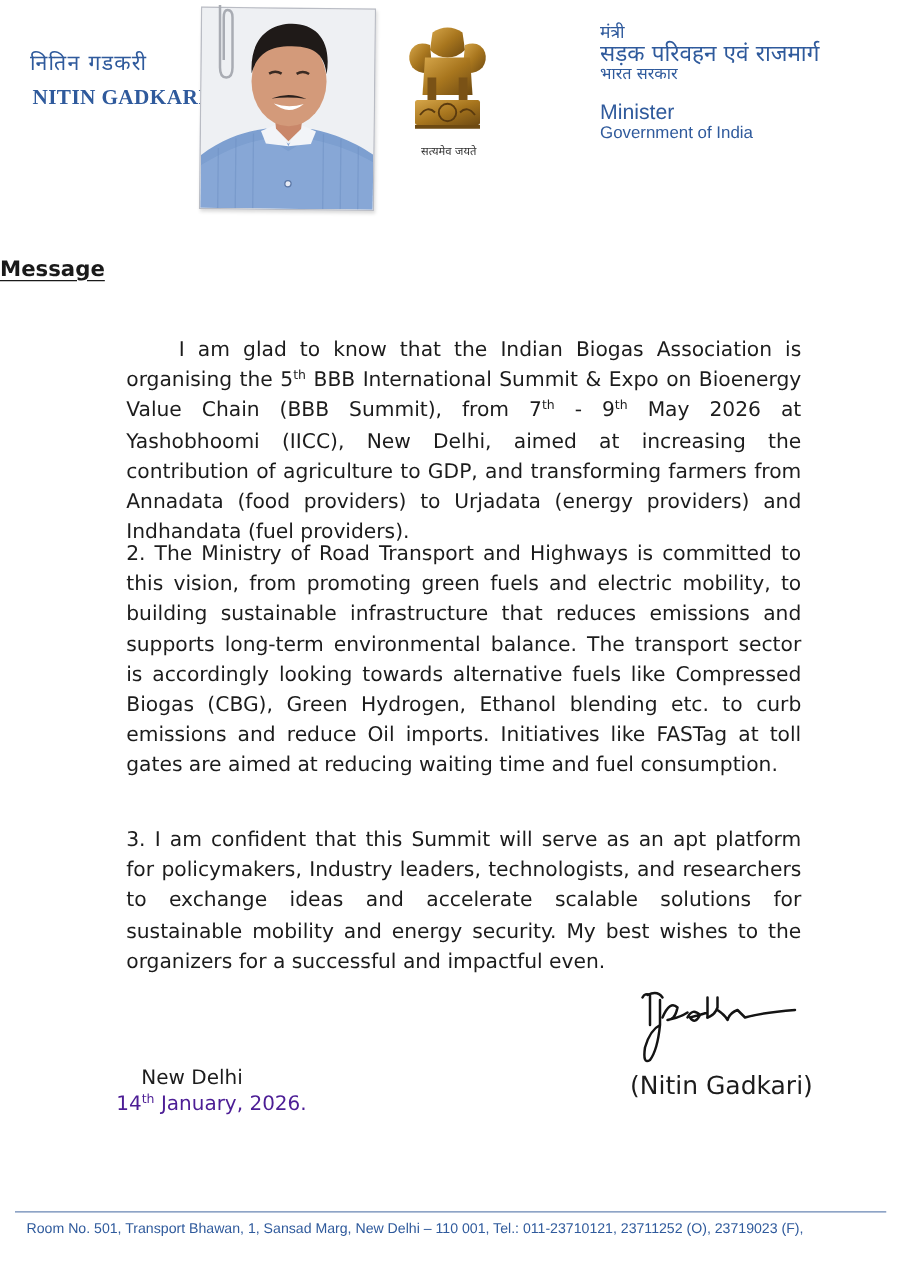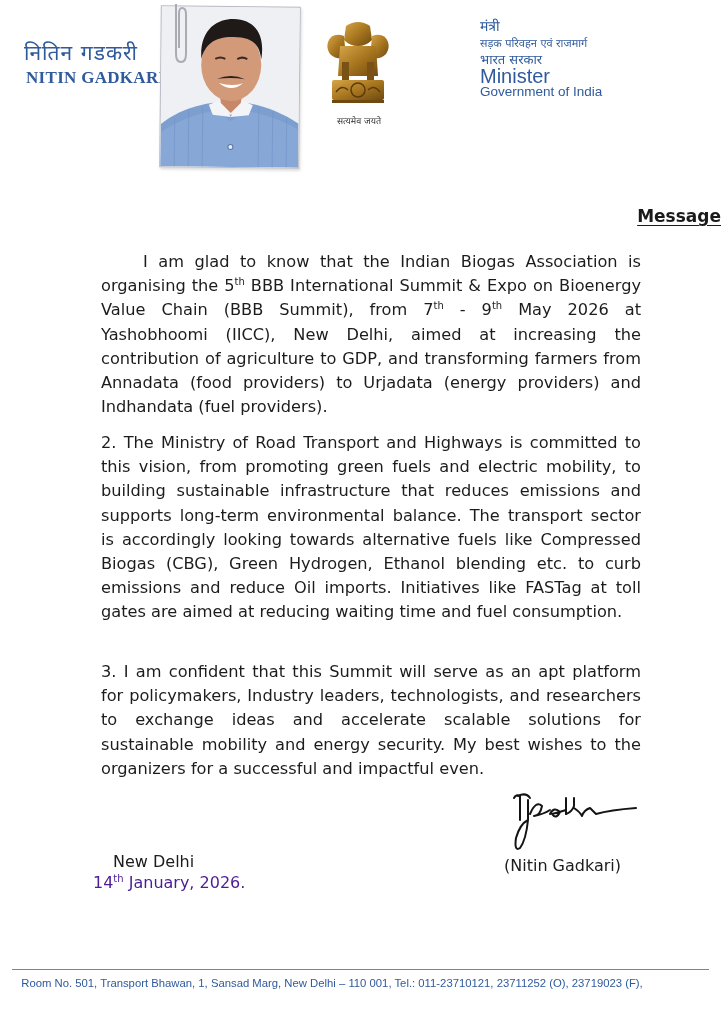--- a/index.html
+++ b/index.html
@@ -13,21 +13,21 @@
       position: relative;
       overflow: hidden;
       font-family: "DejaVu Sans", sans-serif;
       color: #1a1a1a;
     }
     .name-hindi {
       position: absolute;
       left: 24px;
       top: 38px;
       font-family: "DejaVu Sans", sans-serif;
-      font-size: 21px;
+      font-size: 17px;
       color: #2f5a9c;
       letter-spacing: 1px;
     }
     .name-english {
       position: absolute;
       left: 26px;
       top: 68px;
       font-family: "Liberation Serif", serif;
       font-weight: bold;
       font-size: 17px;
@@ -72,69 +72,69 @@
     }
     .office {
       position: absolute;
       left: 480px;
       top: 18px;
       width: 210px;
       text-align: left;
       color: #2f5a9c;
     }
     .office .hi1 { font-size: 14px; line-height: 17px; }
-    .office .hi2 { font-size: 11px; line-height: 17px; }
+    .office .hi2 { font-size: 18px; line-height: 17px; }
     .office .hi3 { font-size: 13px; line-height: 16px; }
     .office .en1 {
       font-family: "Liberation Sans", sans-serif;
-      font-size: 20px; line-height: 16px; margin-top: 0;
+      font-size: 17px; line-height: 16px; margin-top: 14px;
     }
     .office .en2, .office .en3 {
       font-family: "Liberation Sans", sans-serif;
       font-size: 13.5px; line-height: 15px;
     }
 
     .title {
       position: absolute;
       left: 0;
       width: 721px;
       top: 206px;
-      text-align: right;
+      text-align: left;
       font-weight: bold;
       font-size: 17px;
       text-decoration: underline;
       text-underline-offset: 3px;
       color: #1a1a1a;
     }
     .body-text {
       position: absolute;
       left: 101px;
       width: 540px;
       font-size: 16.2px;
       line-height: 24.2px;
       text-align: justify;
       color: #1c1c1c;
     }
-    .p1 { top: 250px; text-indent: 42px; }
+    .p1 { top: 268px; text-indent: 42px; }
     .p2 { top: 431px; }
     .p3 { top: 660px; }
     sup { font-size: 10px; line-height: 0; vertical-align: 6px; }
 
     .signature {
       position: absolute;
       left: 510px;
       top: 790px;
       width: 130px;
       height: 70px;
     }
     .signatory {
       position: absolute;
       left: 504px;
       top: 856px;
-      font-size: 16px;
+      font-size: 20px;
       color: #1c1c1c;
       text-align: center;
     }
     .place {
       position: absolute;
       left: 101px;
       top: 852px;
       font-size: 16px;
       color: #1c1c1c;
       margin-left: 12px;

